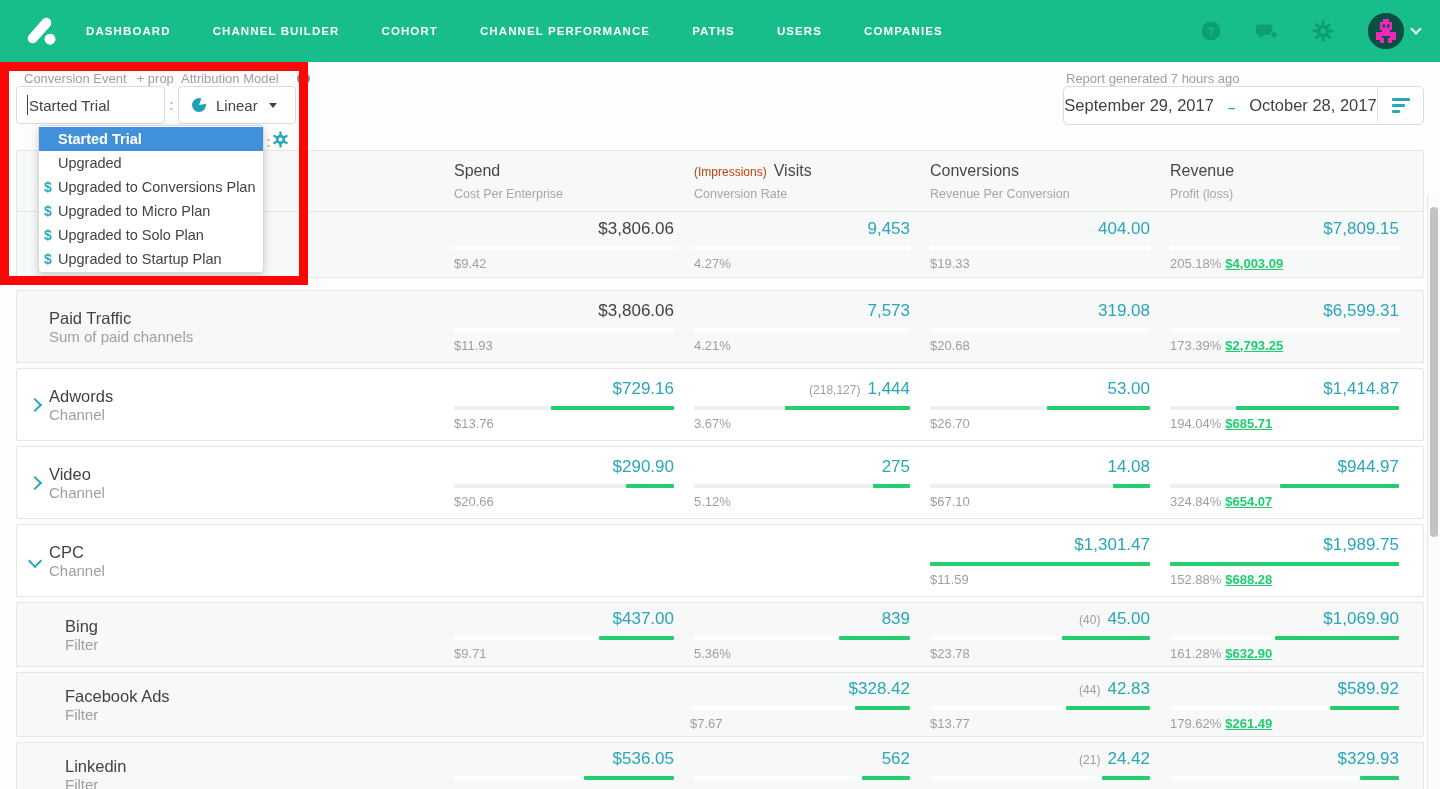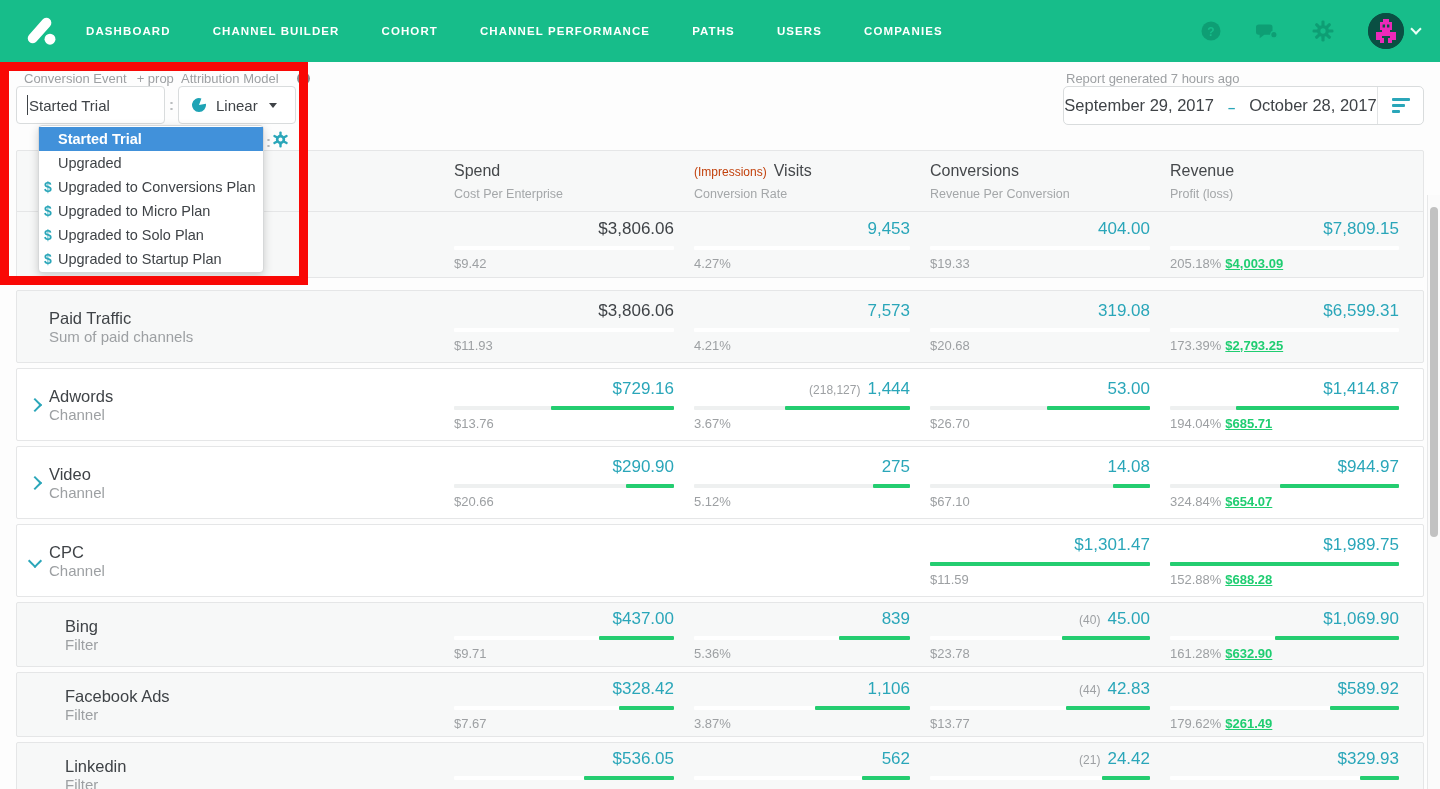--- a/index.html
+++ b/index.html
@@ -574,29 +574,20 @@
     <div class="metrics">
       <div class="metric w0">
         <div class="m-top">
                   <span class="m-value">$328.42</span>
                 </div>
         <div class="m-bar">
                   <i style="width: 25%;"></i>
                 </div>
         <div class="m-sub">$7.67</div>
       </div>
-      <div class="metric w1">
-        <div class="m-top">
-                  <span class="m-value">1,106</span>
-                </div>
-        <div class="m-bar">
-                  <i style="width: 44%;"></i>
-                </div>
-        <div class="m-sub">3.87%</div>
-      </div>
       <div class="metric w2">
         <div class="m-top">
                   <span class="m-prefix">(44)</span>
                   <span class="m-value">42.83</span>
                 </div>
         <div class="m-bar">
                   <i style="width: 38%;"></i>
                 </div>
         <div class="m-sub">$13.77</div>
       </div>

